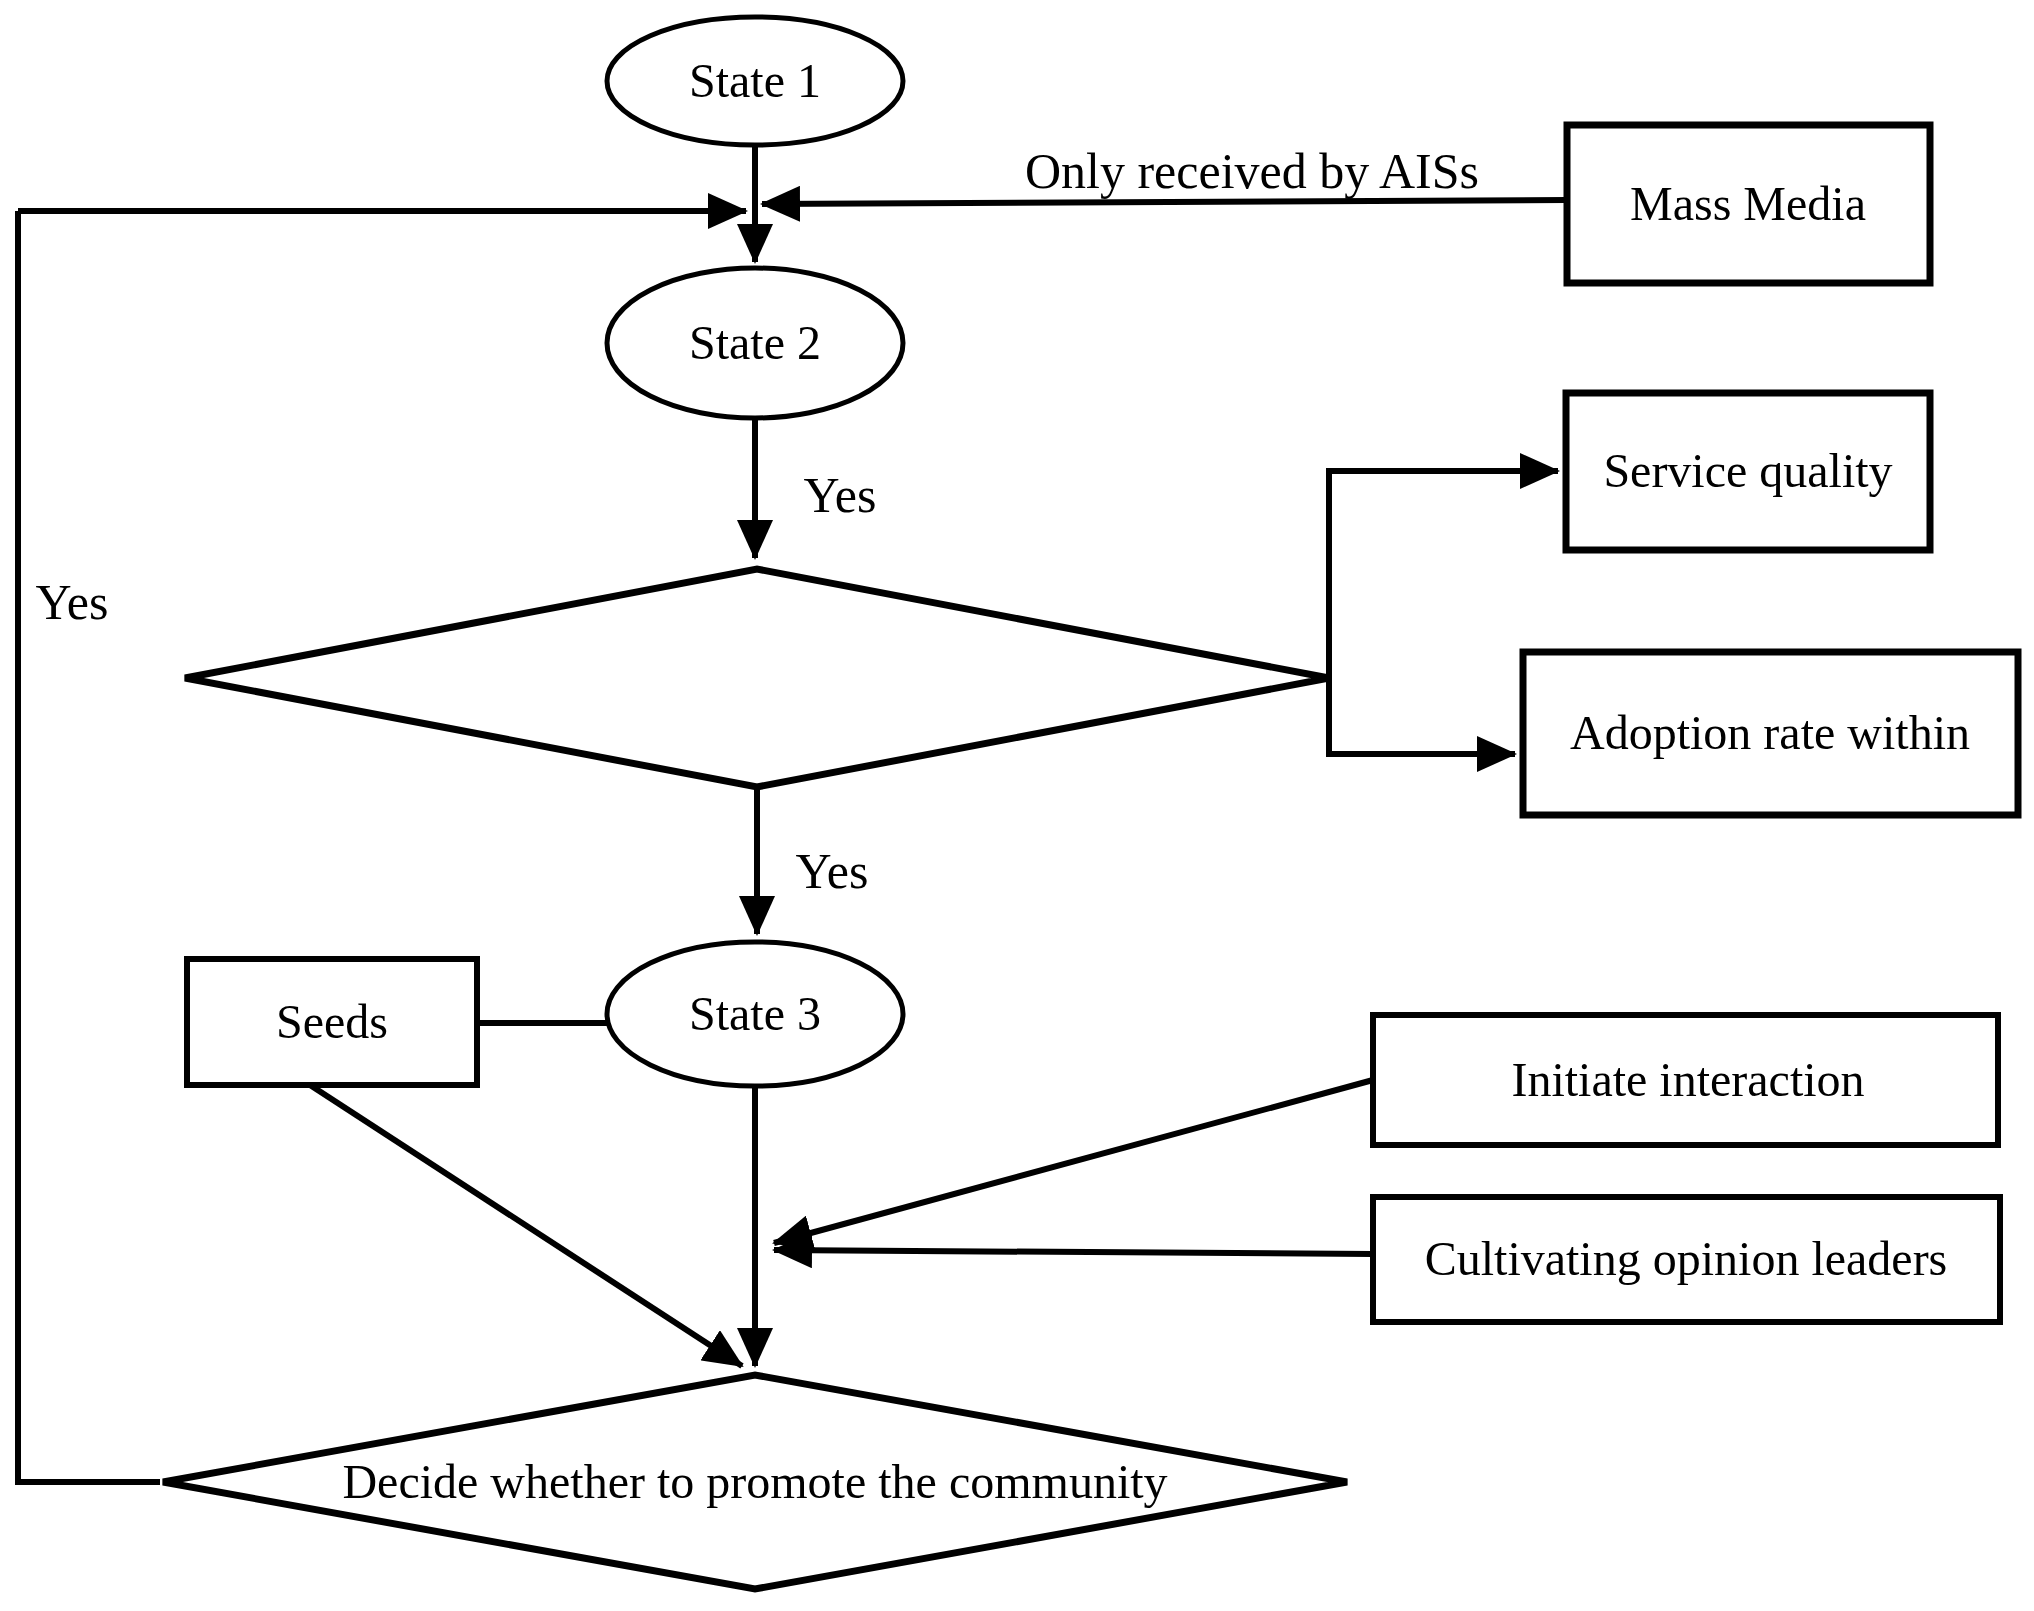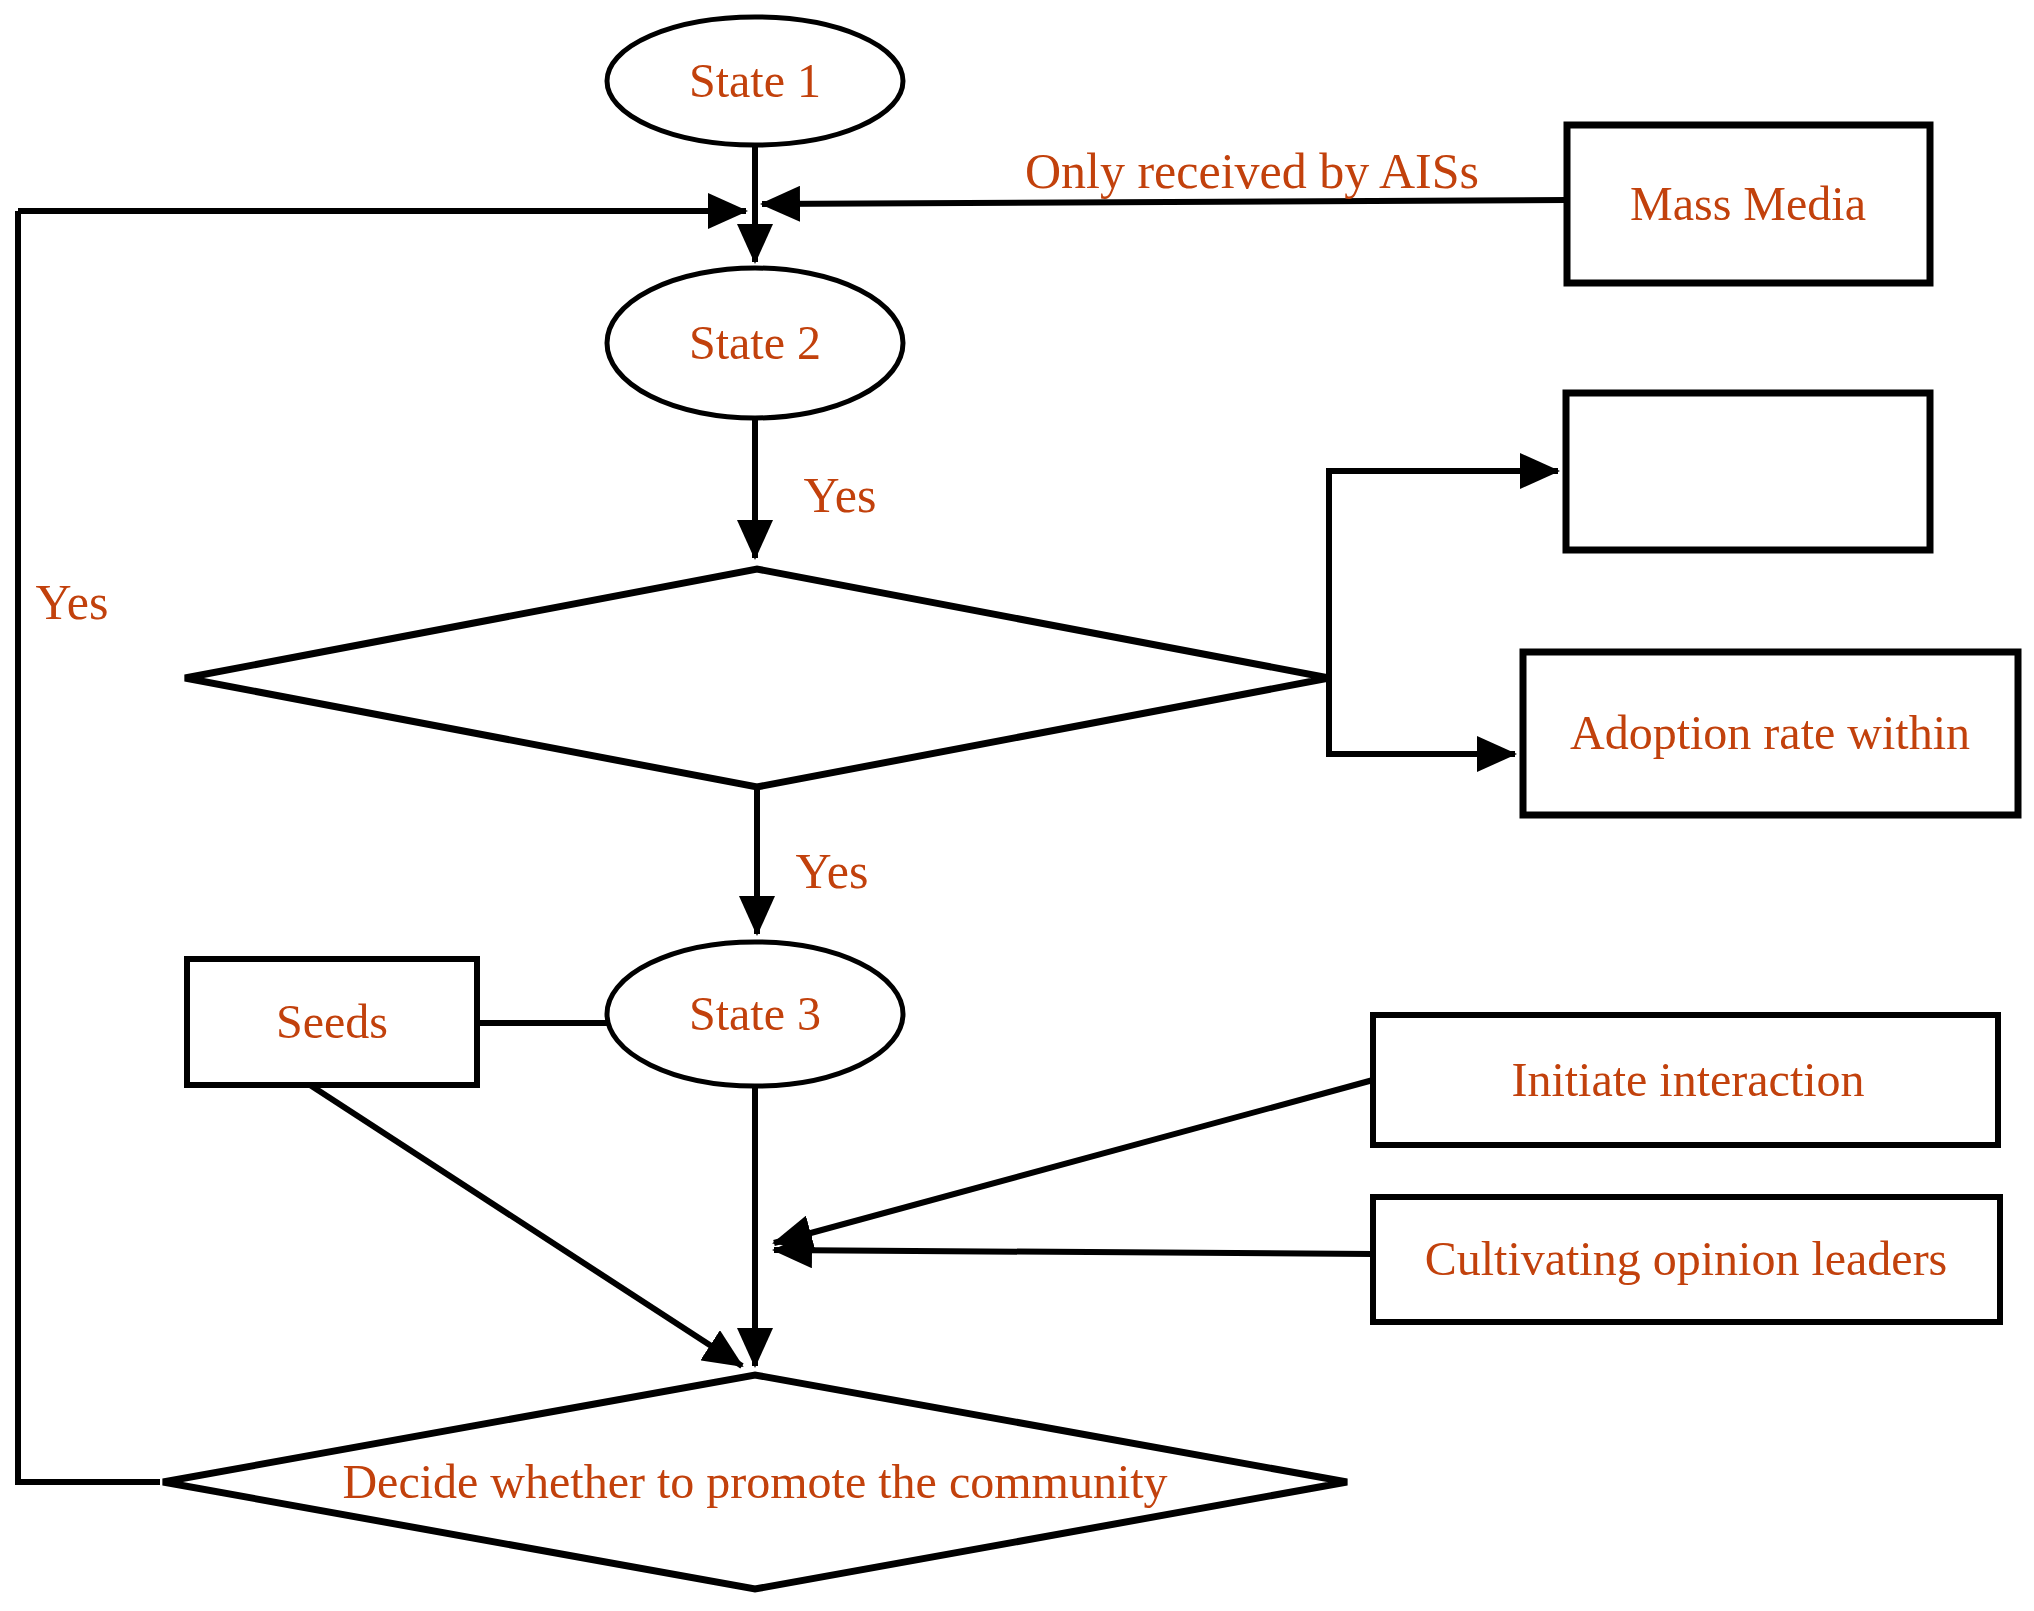--- a/index.html
+++ b/index.html
@@ -21,21 +21,21 @@
     left: 0;
     top: 0;
   }
   .lbl {
     position: absolute;
     transform: translate(-50%, -50%);
     white-space: nowrap;
     font-size: 48px;
     line-height: 1.15;
     text-align: left;
-    color: #c2410c;
+    color: #000000;
   }
   .lbl.edge {
     font-size: 50px;
   }
   .lbl.two-line {
     display: flex;
     flex-direction: column;
     align-items: center;
   }
 </style>
@@ -94,20 +94,21 @@
 
       <polygon points="185,678 757,569 1329,678 757,787" stroke-width="7"></polygon>
       <polygon points="163,1482 755,1375 1347,1482 755,1589" stroke-width="7"></polygon>
     </g>
   </svg>
 
   <div class="lbl" style="left:755px; top:81px;">State 1</div>
   <div class="lbl" style="left:755px; top:343px;">State 2</div>
   <div class="lbl" style="left:755px; top:1014px;">State 3</div>
   <div class="lbl" style="left:1748px; top:204px;">Mass Media</div>
+  <div class="lbl" style="left:1748px; top:471px;">Service quality</div>
   <div class="lbl two-line" style="left:1770px; top:733px;">
     <span>Adoption rate within</span>
   </div>
   <div class="lbl" style="left:332px; top:1022px;">Seeds</div>
   <div class="lbl" style="left:1688px; top:1080px;">Initiate interaction</div>
   <div class="lbl" style="left:1686px; top:1259px;">Cultivating opinion leaders</div>
   <div class="lbl" style="left:755px; top:1482px;">Decide whether to promote the community</div>
 
   <div class="lbl edge" style="left:1252px; top:172px;">Only received by AISs</div>
   <div class="lbl edge" style="left:72px; top:603px;">Yes</div>

